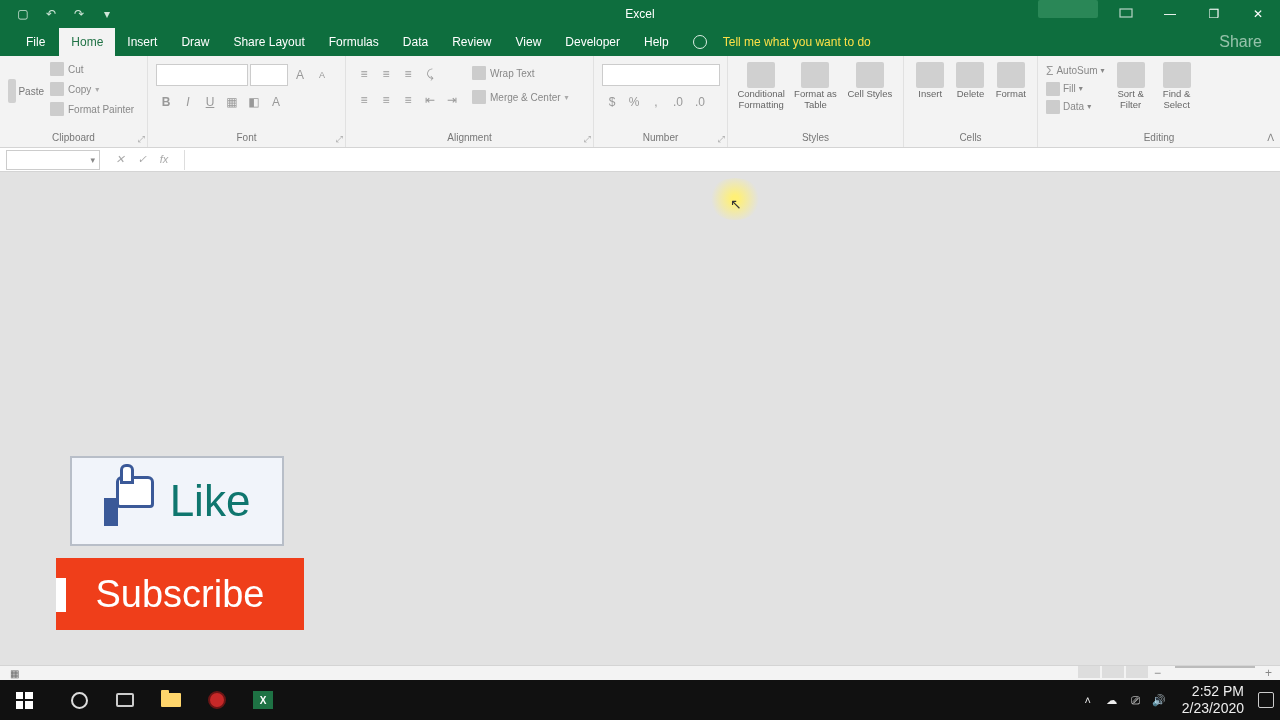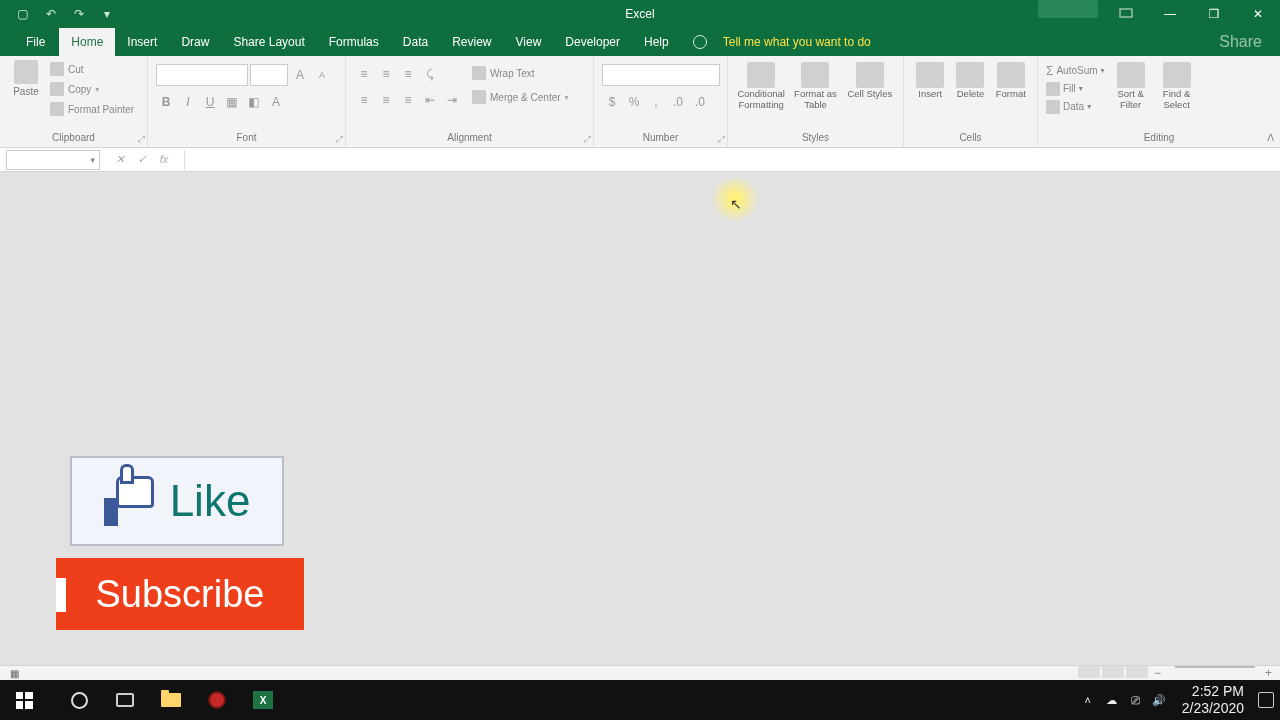--- a/index.html
+++ b/index.html
@@ -21,21 +21,21 @@
 .tell-me { display: flex; align-items: center; margin-left: 12px; color: #fde047; font-size: 12px; gap: 16px; }
 .bulb { width: 14px; height: 14px; border: 1.5px solid #dcefe4; border-radius: 50%; }
 .share-area { margin-left: auto; padding-right: 18px; color: #cfe6d8; font-size: 16px; opacity: 0.7; }
 
 .ribbon { height: 92px; background: #f3f3f3; display: flex; border-bottom: 1px solid #d4d4d4; }
 .rgroup { border-right: 1px solid #e1e1e1; padding: 4px 8px 2px 8px; display: flex; flex-direction: column; position: relative; }
 .rgroup-label { font-size: 10px; color: #777; text-align: center; margin-top: auto; padding-bottom: 2px; }
 .rgroup-body { flex: 1; display: flex; align-items: flex-start; gap: 4px; }
 .launcher { position: absolute; right: 2px; bottom: 2px; font-size: 9px; color: #999; }
 
-.big-btn { width: 36px; height: 62px; display: flex; flex-direction: column; align-items: center; justify-content: flex-start; font-size: 10px; color: #777; gap: 2px; }
+.big-btn { width: 36px; height: 62px; display: flex; align-items: center; justify-content: space-between; font-size: 10px; color: #777; gap: 2px; }
 .big-btn .ico { width: 24px; height: 24px; background: #d0d0d0; border-radius: 2px; }
 .small-stack { display: flex; flex-direction: column; gap: 2px; }
 .small-btn { height: 18px; display: flex; align-items: center; gap: 4px; font-size: 10px; color: #888; padding: 0 2px; }
 .small-ico { width: 14px; height: 14px; background: #ccc; border-radius: 1px; }
 
 .font-sel { width: 92px; height: 22px; border: 1px solid #ccc; background: #fff; }
 .size-sel { width: 38px; height: 22px; border: 1px solid #ccc; background: #fff; }
 .tiny-btn { width: 20px; height: 20px; display: flex; align-items: center; justify-content: center; color: #999; font-size: 12px; }
 .row { display: flex; gap: 2px; align-items: center; }
 

